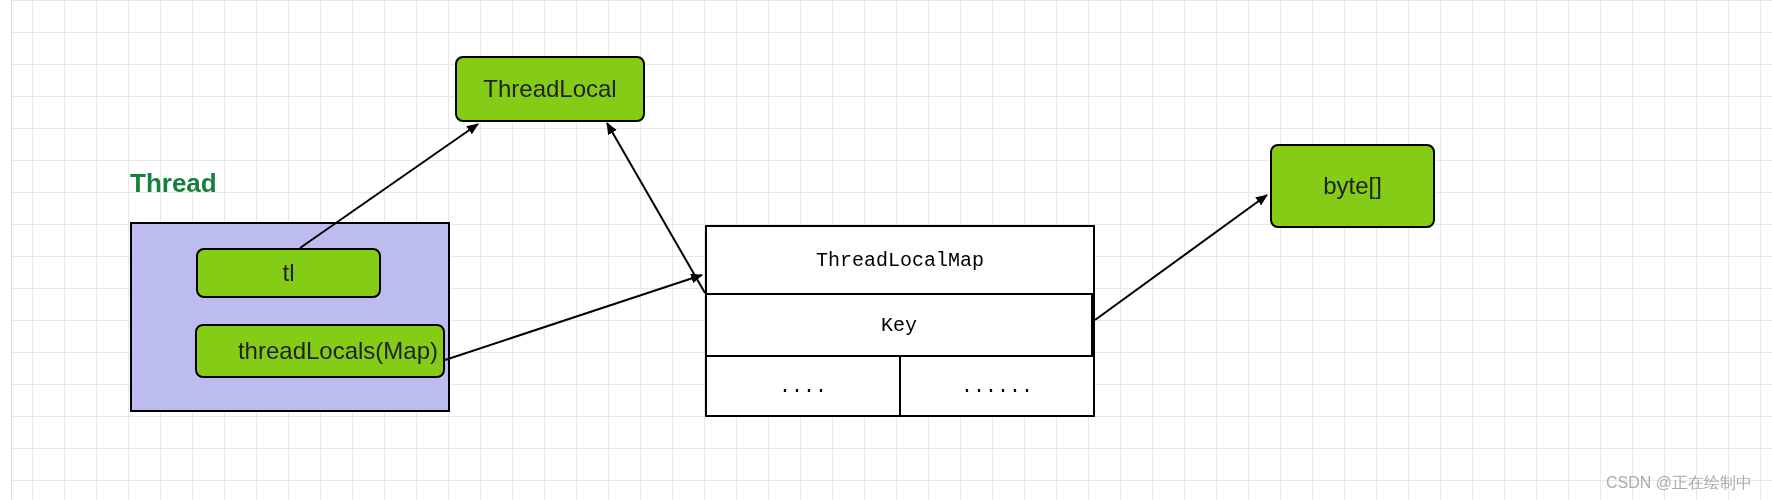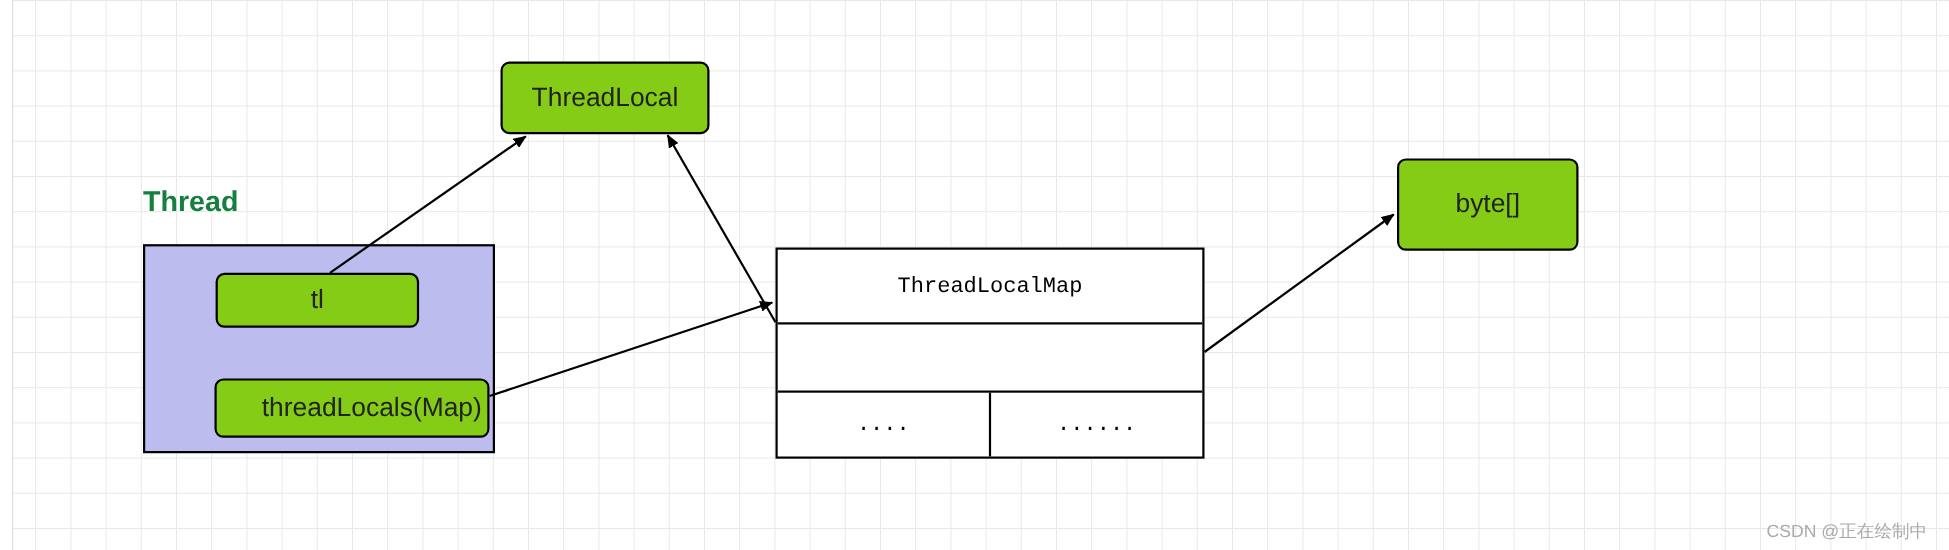--- a/index.html
+++ b/index.html
@@ -52,21 +52,21 @@
       align-items: center;
       justify-content: center;
       font-size: 24px;
       color: #222;
     }
     .box-tl {
       left: 184px; top: 248px;
       width: 185px; height: 50px; margin-left: 12px;
     }
     .box-threadlocals {
-      left: 195px; top: 344px;
+      left: 195px; top: 324px;
       width: 250px; height: 54px; padding-left: 36px;
     }
     .box-threadlocal {
       left: 455px; top: 56px;
       width: 190px; height: 66px;
     }
     .box-byte {
       left: 1270px; top: 144px;
       width: 165px; height: 84px;
     }
@@ -138,20 +138,21 @@
     <span>ThreadLocal</span>
   </div>
 
   <div class="box box-byte">
     <span>byte[]</span>
   </div>
 
   <div class="tlmap">
     <div class="tlmap-header">ThreadLocalMap</div>
     <div class="tlmap-row">
+      <div class="tlmap-cell">Key</div>
     </div>
     <div class="tlmap-row">
       <div class="tlmap-cell">....</div>
       <div class="tlmap-cell">......</div>
     </div>
   </div>
 
   <svg class="arrows">
     <defs>
       <marker id="arrowhead" markerWidth="12" markerHeight="10" refX="11" refY="5" orient="auto" markerUnits="userSpaceOnUse">

